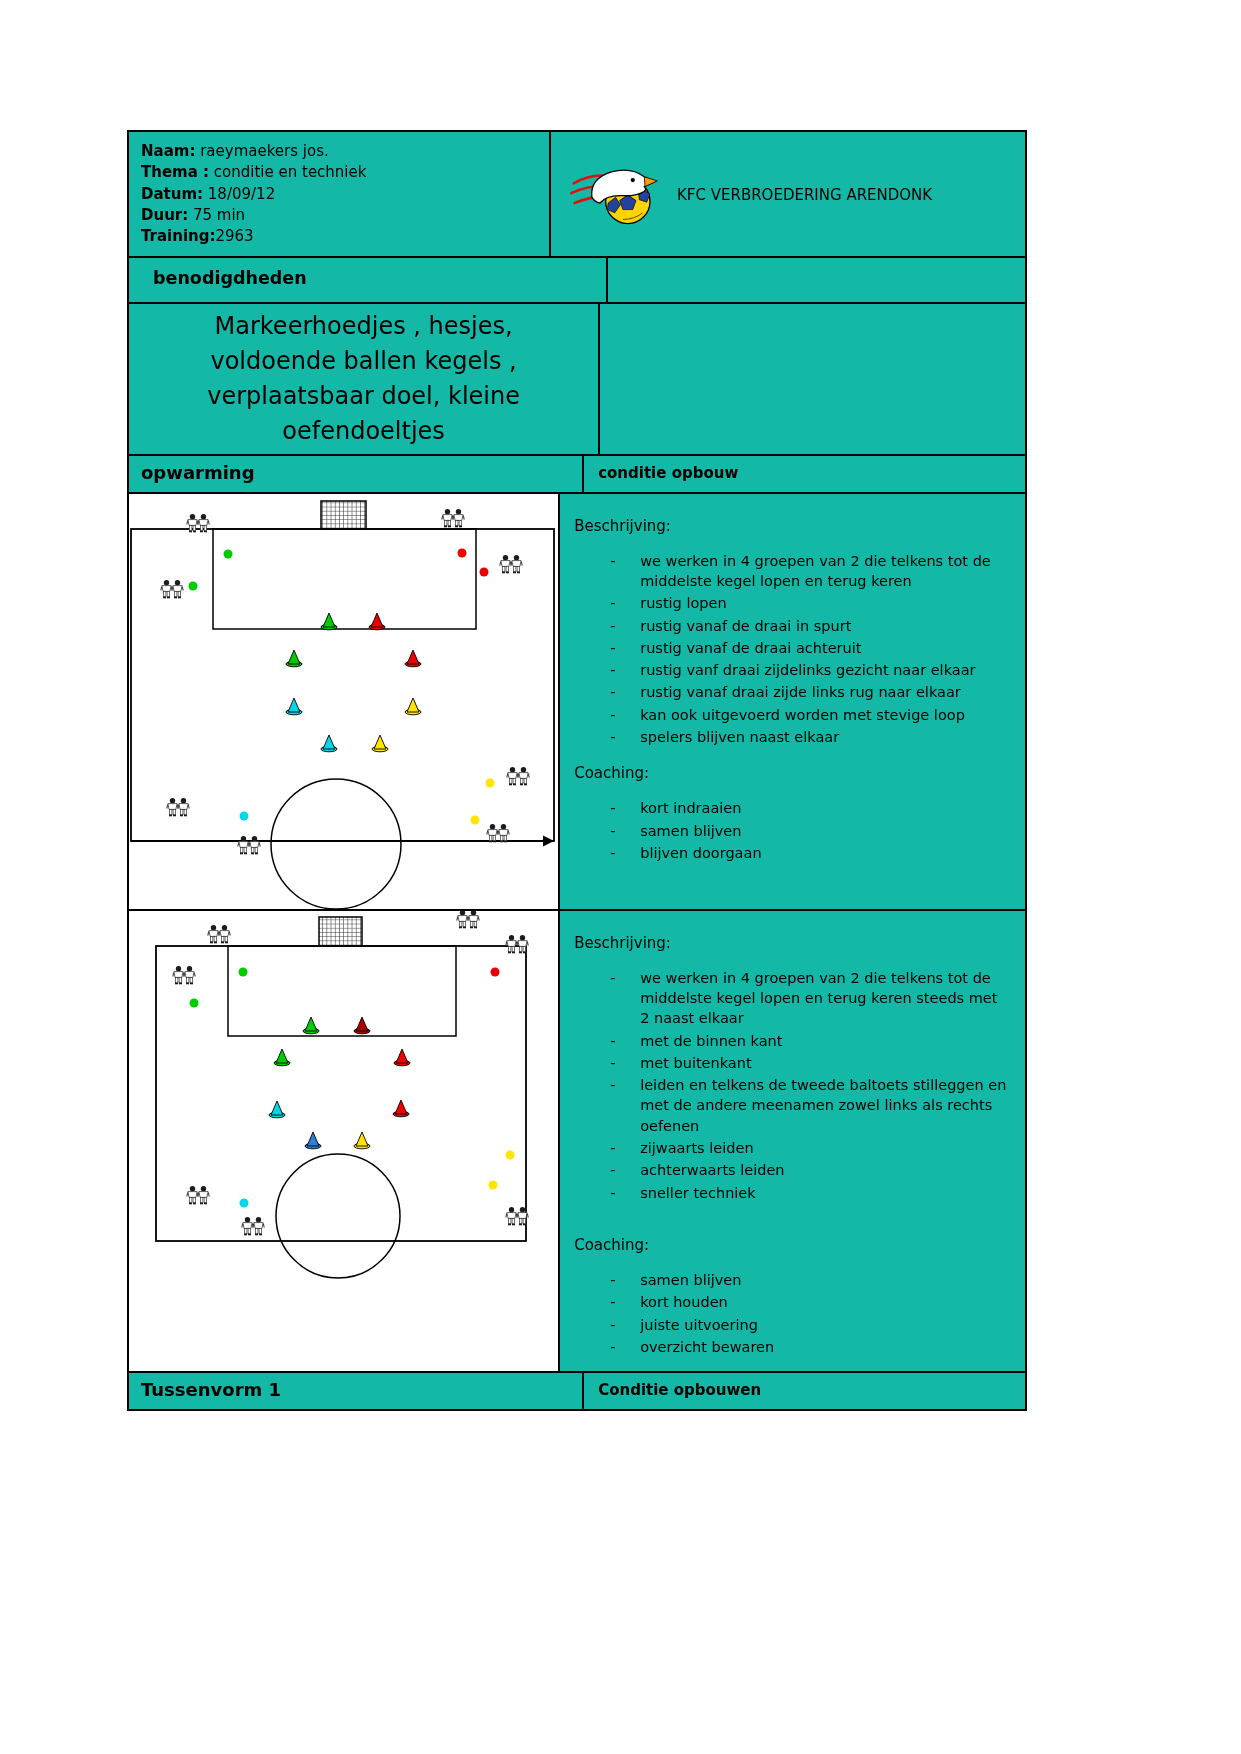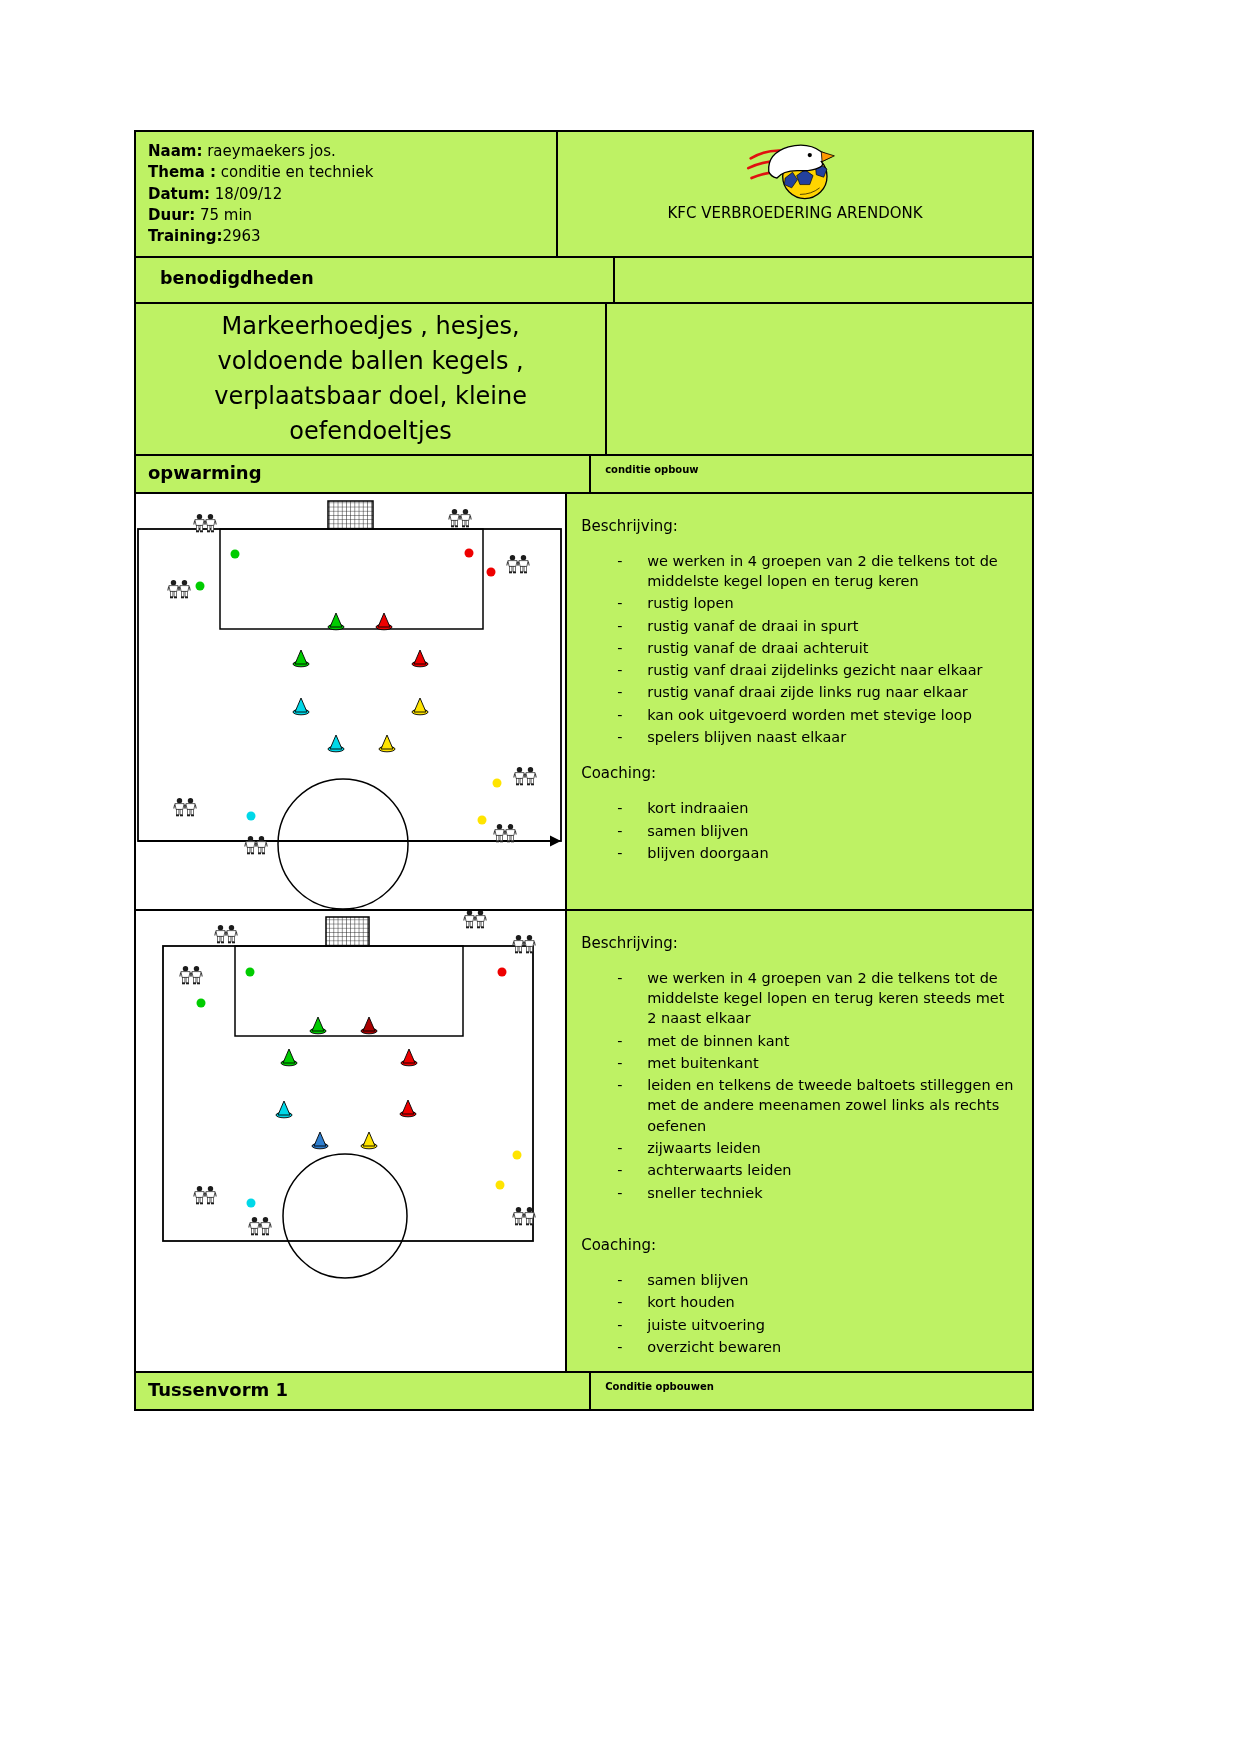--- a/index.html
+++ b/index.html
@@ -1,46 +1,46 @@
 <!DOCTYPE html>
 <html><head>
 <meta charset="utf-8">
 <style>
   html,body{margin:0;padding:0}
   body{
     width:1241px;min-height:1754px;background:#ffffff;color:#000;
     font-family:"DejaVu Sans","Liberation Sans",sans-serif;
   }
   .page{position:relative;width:1241px;height:1754px;background:#fff;overflow:hidden}
-  .doc{position:absolute;left:134px;top:130px;width:896px;border:2px solid #000;background:#bef264}
+  .doc{position:absolute;left:127px;top:130px;width:896px;border:2px solid #000;background:#14b8a6}
   .row{display:flex;border-top:2px solid #000}
   .row:first-child{border-top:none}
   .cell{min-width:0}
   .cell + .cell{border-left:2px solid #000}
 
   
   .header-row{min-height:108px}
   .info-cell{flex:0 0 44.2%;padding:9px 12px;font-size:15px;line-height:1.42}
   .aantal-cell{flex:0 0 20.9%;padding:9px 12px;font-size:15px;line-height:1.42}
-  .logo-cell{flex:1;display:flex;flex-direction:column;align-items:center;padding:5px 8px 6px}
+  .logo-cell{flex:1;display:flex;flex-direction:row;align-items:center;padding:5px 8px 6px}
   .b{font-weight:bold}
   .club-name{font-size:15px;margin-top:3px;white-space:nowrap}
   .logo-svg{width:118px;height:64px}
   .spd{fill:none;stroke:#e01010;stroke-width:3.2;stroke-linecap:round}
 
   
   .left-col{flex:0 0 47.9%}
   .right-col{flex:1}
   .benodigd-title-row{min-height:44px}
   .benodigd-title-row .left-col{padding:10px 24px;font-weight:bold;font-size:17.5px}
   .benodigd-text-row{min-height:100px}
   .benodigd-text-row .left-col{padding:5px 20px;text-align:center;font-size:24px;line-height:1.45}
   .section-head{min-height:36px}
   .head-left{padding:6px 12px;font-weight:bold;font-size:18px}
-  .head-right{padding:8px 14px;font-weight:bold;font-size:10px}
+  .head-right{padding:8px 14px;font-weight:bold;font-size:15px}
 
   .diagram-cell{background:#fff}
   .diagram-cell svg{display:block}
 
   .desc-cell{padding:22px 10px 12px 14px;font-size:14.5px;line-height:1.4}
   .desc-label{font-weight:normal;font-size:15px}
   .dash-list{list-style:none;margin:14px 0 0;padding:0 6px 0 66px}
   .dash-list li{position:relative;margin-bottom:2px}
   .dash-list li::before{content:"-";position:absolute;left:-30px}
   .coaching{margin-top:16px}

